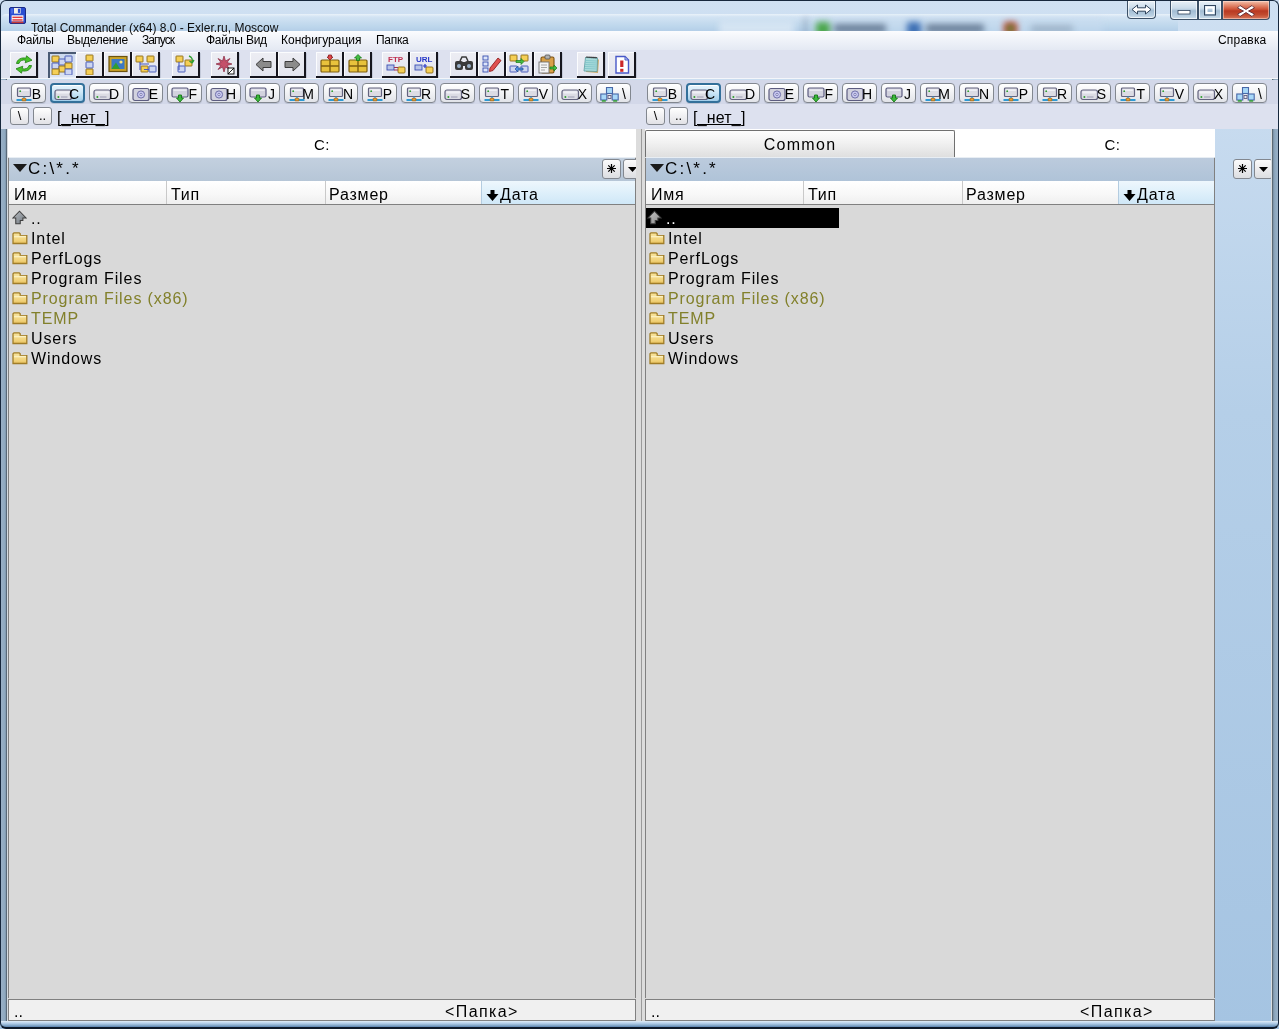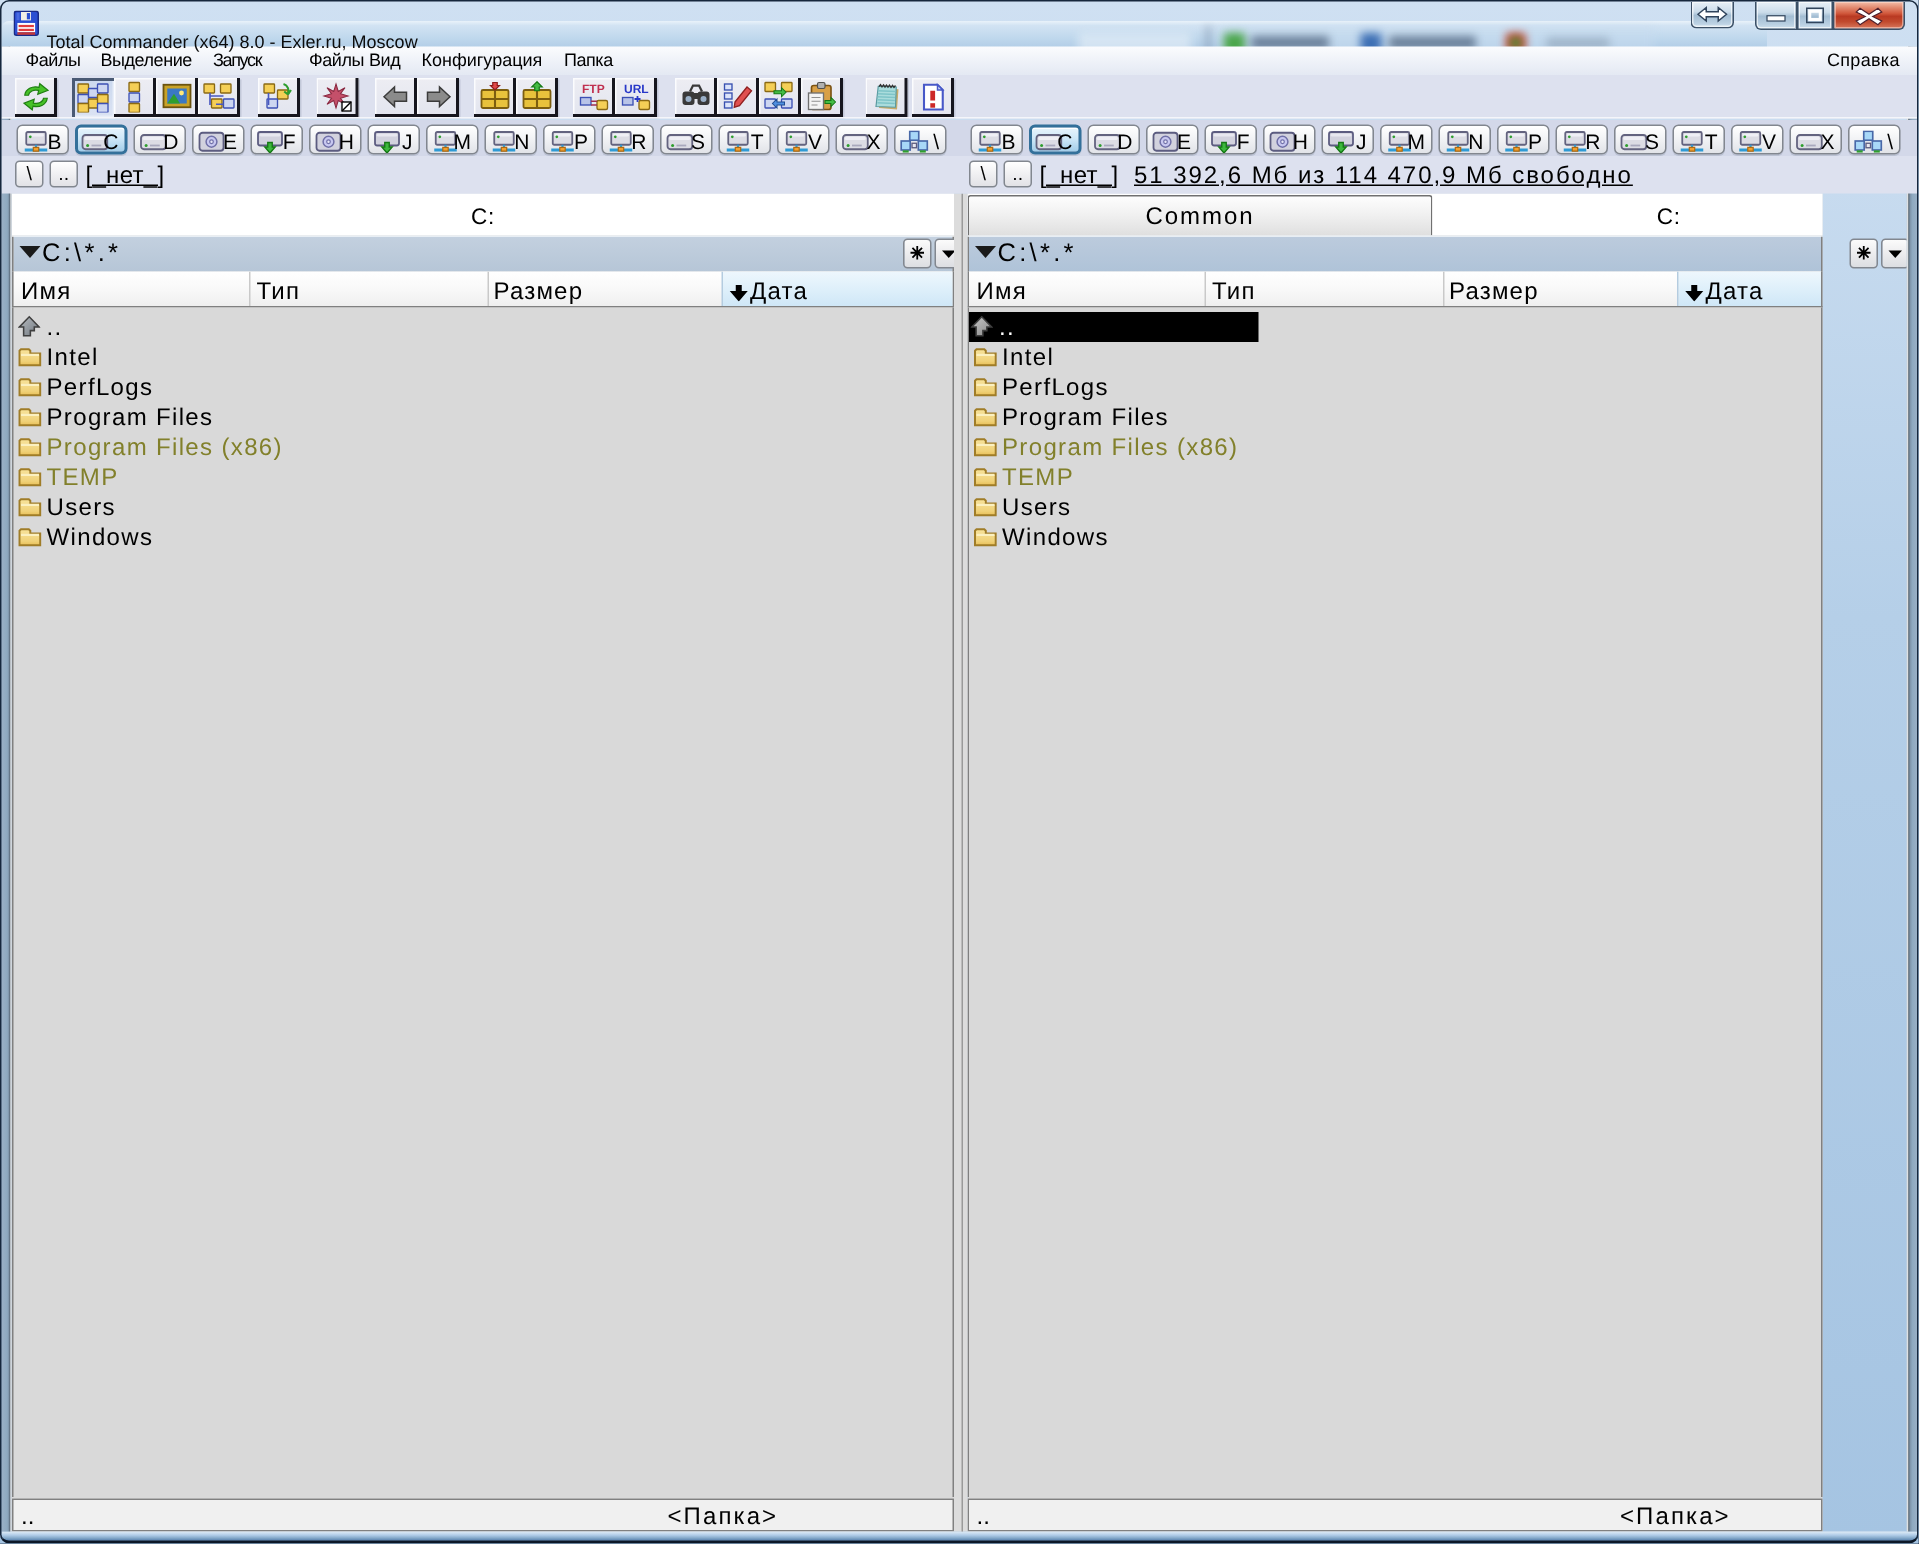--- a/index.html
+++ b/index.html
@@ -635,21 +635,20 @@
       <span class="dl">\</span>
     </div>
   </div>
 <div id="driveinfo">
   <div class="ibtn" style="left:9px">\</div>
   <div class="ibtn" style="left:32px">..</div>
   <div class="iinfo" style="left:56px">[_нет_]</div>
   <div class="ibtn" style="left:645px">\</div>
   <div class="ibtn" style="left:668px">..</div>
   <div class="iinfo" style="left:692px">[_нет_]</div>
-  <div class="iinfo" style="left:755px"><b>51 392,6 Мб из 114 470,9 Мб свободно</b></div>
 </div>
 
 <div style="position:absolute;left:636px;top:129px;width:9px;height:892px;background:#dcdcdc;z-index:1"></div>
 <div style="position:absolute;left:641px;top:129px;width:1px;height:892px;background:#9a9a9a;z-index:2"></div>
 <div class="panel" id="panelL">
   <div class="tabrow">
       <div class="tabc" style="left:0;width:100%">C:</div>
     </div>
   <div class="pathrow">
     <div class="ptri"></div>

